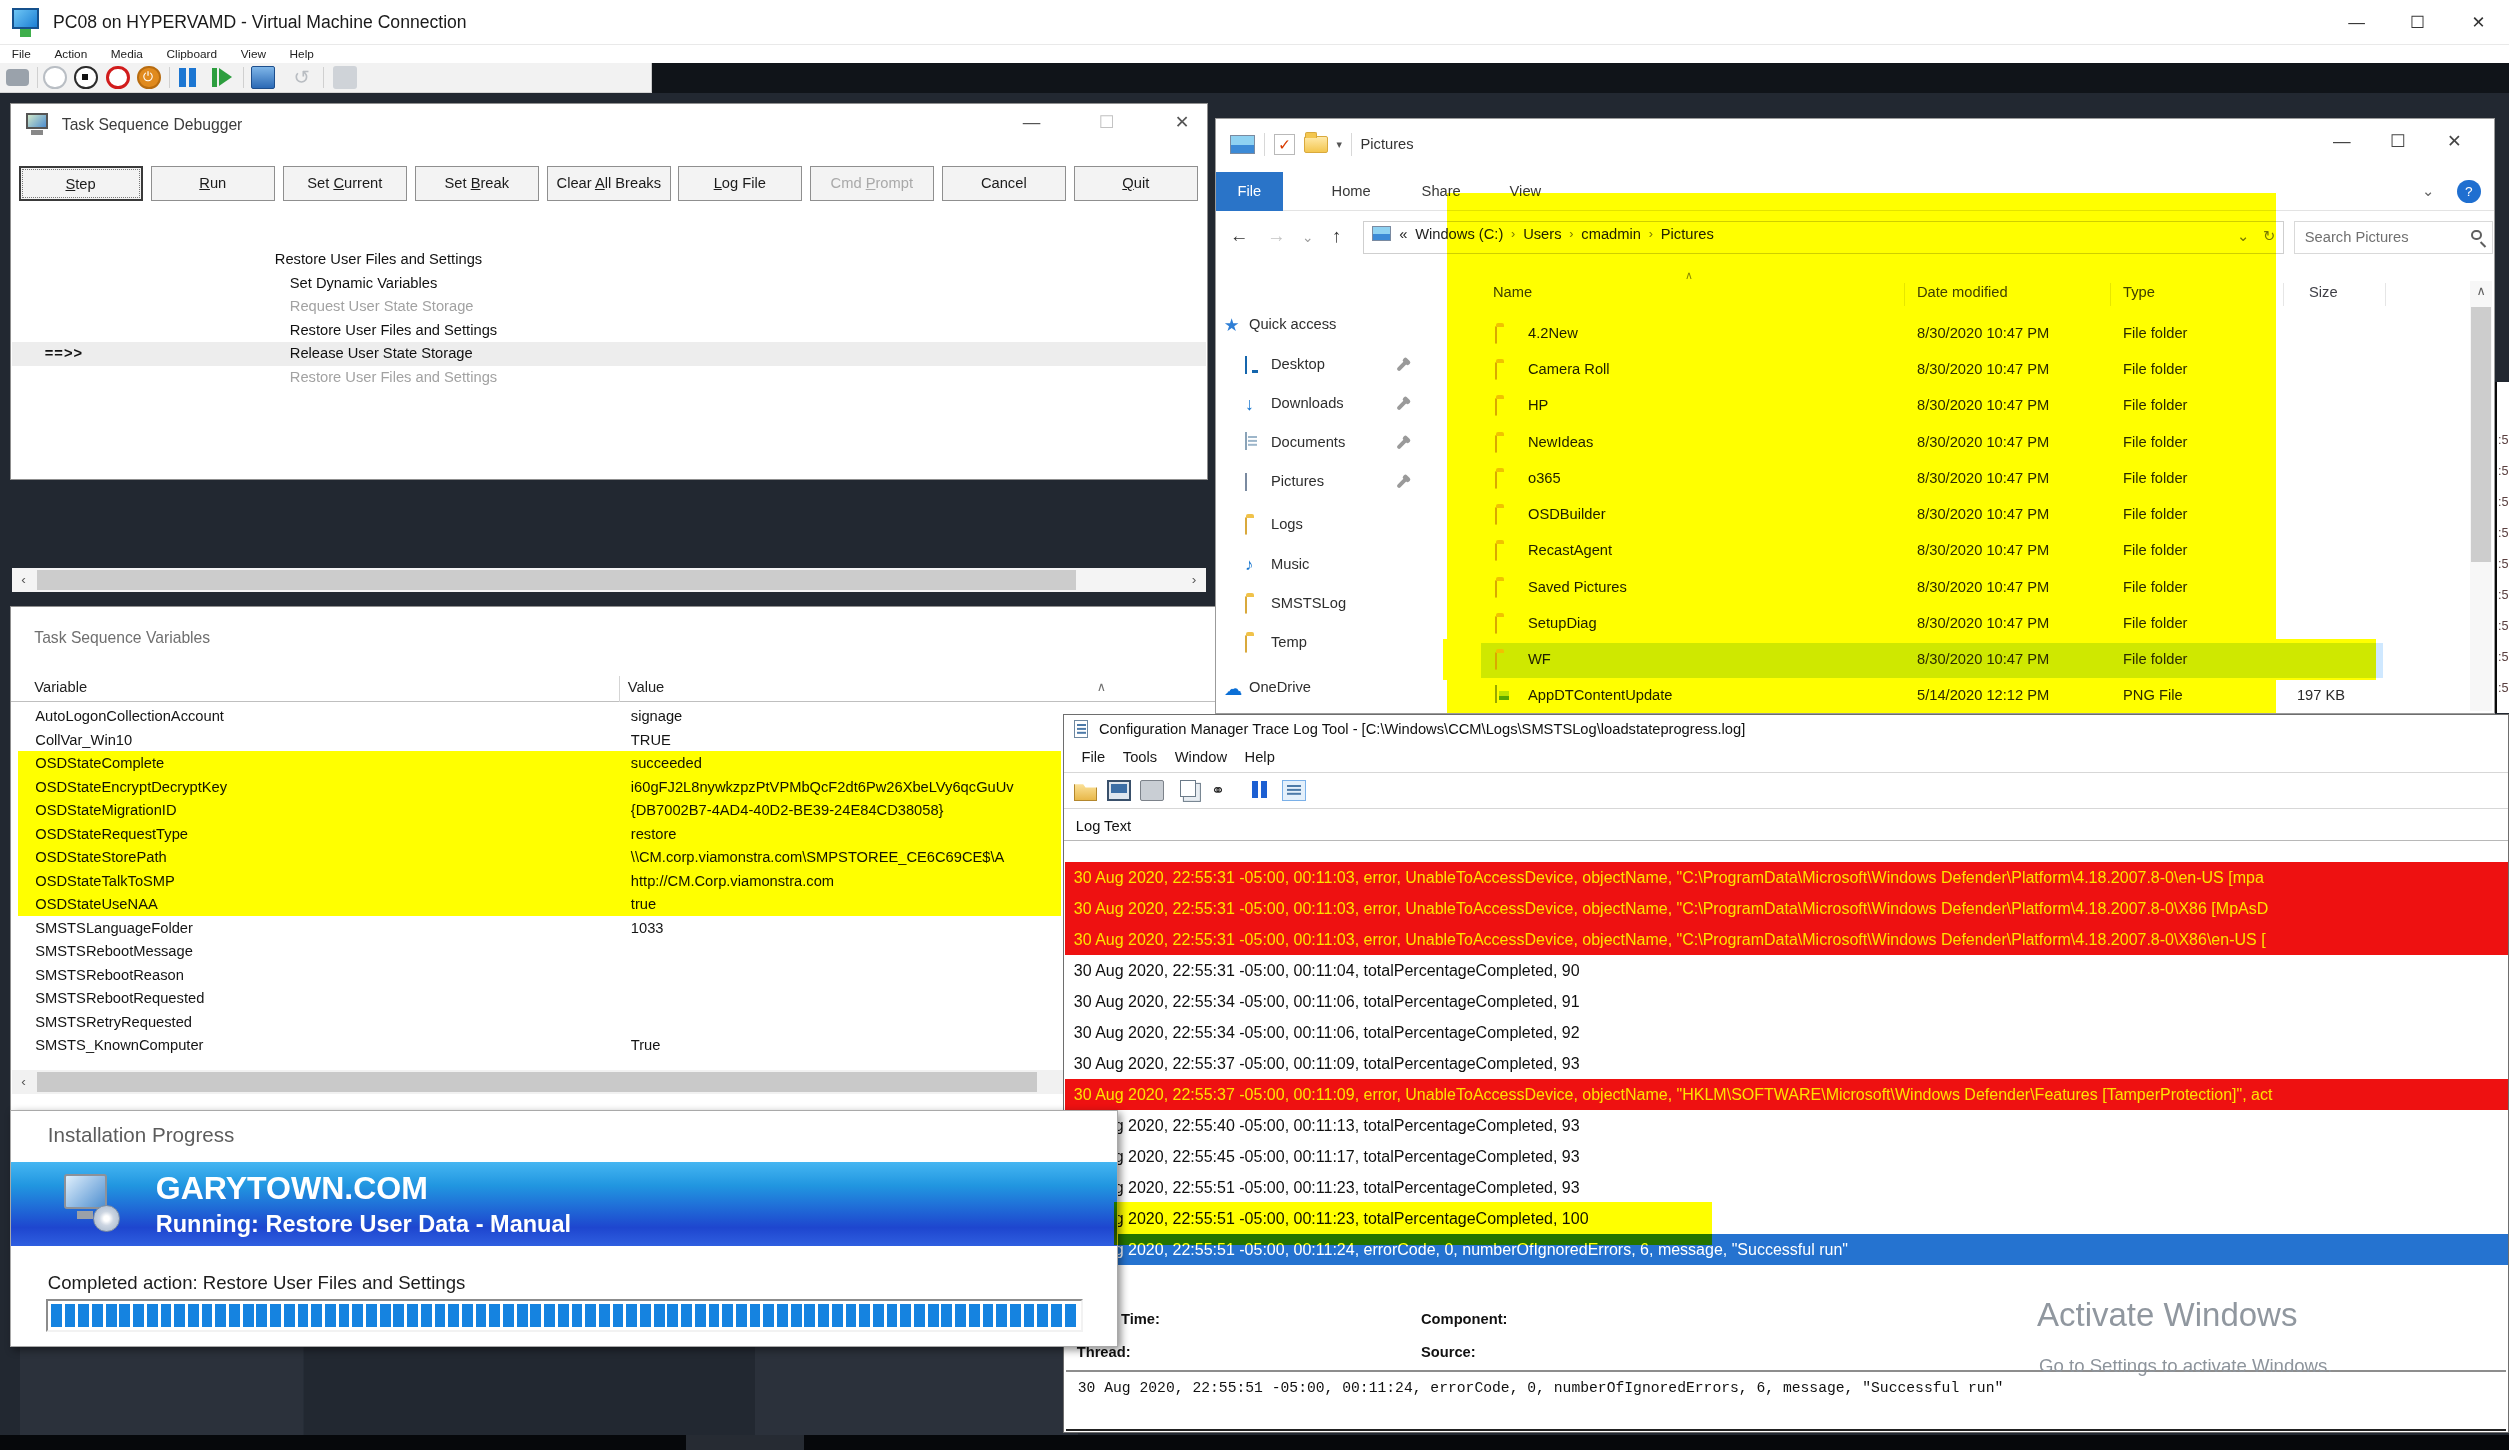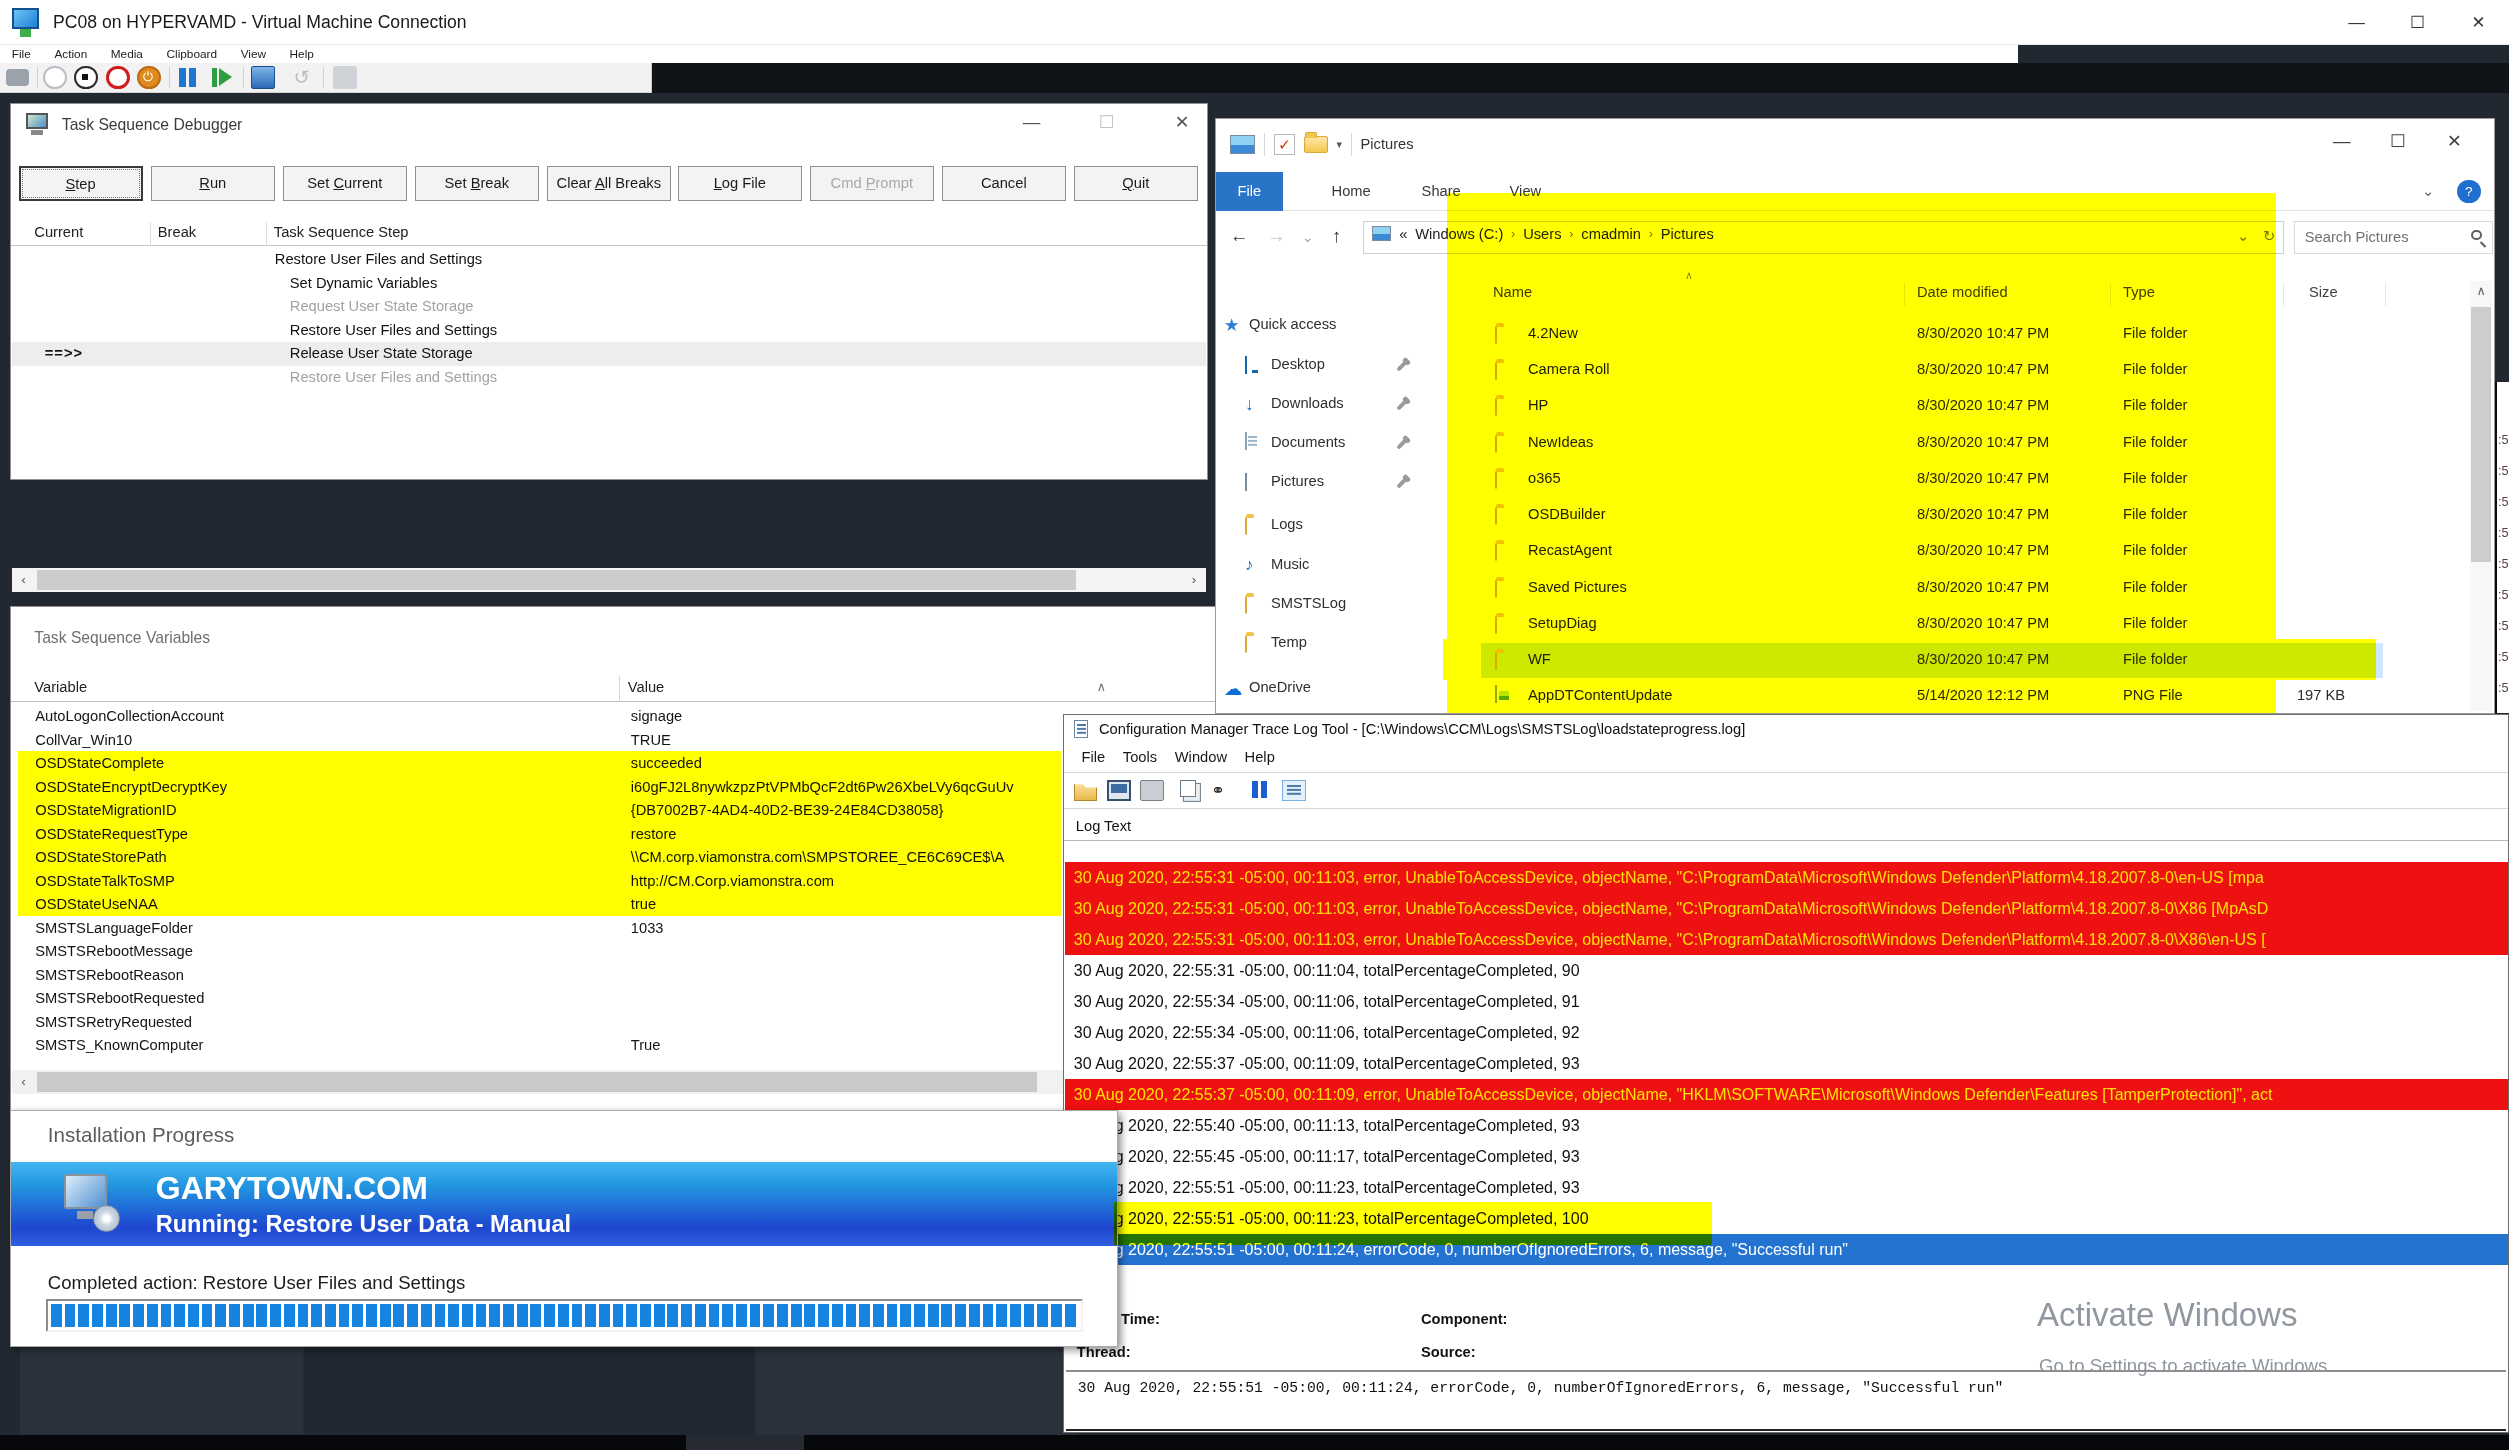--- a/index.html
+++ b/index.html
@@ -8,21 +8,21 @@
   #screen { position:relative; width:2509px; height:1451px; overflow:hidden; background:#222831; }
 
   
   .vm-titlebar { position:absolute; left:0; top:0; width:2509px; height:45px; background:#ffffff; border-bottom:1px solid #e9e9e9; }
   .vm-app-icon { position:absolute; left:11.8px; top:7.8px; width:31px; height:29px; }
   .vm-app-icon .scr { position:absolute; left:0; top:0; width:27.4px; height:21.6px; background:linear-gradient(135deg,#6ec6f5,#1c7fd4); border:2px solid #15508c; }
   .vm-app-icon .base { position:absolute; left:7.8px; top:21.6px; width:11.8px; height:7.8px; background:#3faf4c; }
   .vm-title { position:absolute; left:53px; top:0; height:45px; line-height:45px; font-size:17.6px; color:#1a1a1a; }
   .vm-controls { position:absolute; right:0; top:0; height:45px; display:flex; }
   .vm-ctl { width:61px; height:45px; text-align:center; line-height:45px; font-size:16.7px; color:#333; }
-  .vm-menubar { position:absolute; left:0; top:45px; width:2018px; height:17.6px; background:#ffffff; font-size:11.8px; color:#222; }
+  .vm-menubar { position:absolute; left:0; top:45px; width:2509px; height:17.6px; background:#ffffff; font-size:11.8px; color:#222; }
   .vm-menubar .mi { display:inline-block; padding:2px 11.8px 0 11.8px; }
   .vm-toolbar { position:absolute; left:0; top:63px; width:652px; height:30px; background:#f2f2f2; border-right:1px solid #c9c9c9; border-bottom:1px solid #d5d5d5; }
   .vm-toolbar-dark { position:absolute; left:652px; top:63px; width:1857px; height:30px; background:#101419; }
   .vmt { position:absolute; top:2.9px; width:23.5px; height:23.5px; border-radius:50%; }
   .vmt-sep { position:absolute; top:3.9px; width:1px; height:21.6px; background:#d0d0d0; }
   .vmt-cad { border-radius:3.9px; background:#9aa2ab; left:5.9px; top:5.9px; height:17.6px; }
   .vmt-start { left:43px; border:2.9px solid #b9bec4; background:#fff; }
   .vmt-off { left:74px; border:2.9px solid #2b2b2b; background:#fff; }
   .vmt-off::after { content:""; position:absolute; left:5.9px; top:5.9px; width:5.9px; height:5.9px; background:#111; }
   .vmt-shut { left:106px; border:3.9px solid #d11c1c; background:#fff; }
@@ -265,27 +265,20 @@
         <div class="dbg-btn focused" style="left: 7.8px;"><span></span><span style="text-decoration: underline;">S</span><span>tep</span></div>
         <div class="dbg-btn" style="left: 140px;"><span></span><span style="text-decoration: underline;">R</span><span>un</span></div>
         <div class="dbg-btn" style="left: 272px;"><span>Set </span><span style="text-decoration: underline;">C</span><span>urrent</span></div>
         <div class="dbg-btn" style="left: 404px;"><span>Set </span><span style="text-decoration: underline;">B</span><span>reak</span></div>
         <div class="dbg-btn" style="left: 536px;"><span>Clear </span><span style="text-decoration: underline;">A</span><span>ll Breaks</span></div>
         <div class="dbg-btn" style="left: 667px;"><span></span><span style="text-decoration: underline;">L</span><span>og File</span></div>
         <div class="dbg-btn disabled" style="left: 799px;"><span>Cmd </span><span style="text-decoration: underline;">P</span><span>rompt</span></div>
         <div class="dbg-btn" style="left: 931px;"><span>Cancel</span><span style="text-decoration: underline;"></span><span></span></div>
         <div class="dbg-btn" style="left: 1063px;"><span></span><span style="text-decoration: underline;">Q</span><span>uit</span></div>
       </div>
-    <div class="dbg-head">
-      <span class="c1">Current</span>
-      <span class="c2">Break</span>
-      <span class="c3">Task Sequence Step</span>
-      <i class="v1"></i>
-        <i class="v2"></i>
-    </div>
     <div id="dbg-steps">
         <div class="dbg-row"><span style="padding-left: 263px; display: inline-block;">Restore User Files and Settings</span></div>
         <div class="dbg-row"><span style="padding-left: 278px; display: inline-block;">Set Dynamic Variables</span></div>
         <div class="dbg-row muted"><span style="padding-left: 278px; display: inline-block;">Request User State Storage</span></div>
         <div class="dbg-row"><span style="padding-left: 278px; display: inline-block;">Restore User Files and Settings</span></div>
         <div class="dbg-row current"><span class="mk">==&gt;&gt;</span><span style="padding-left: 278px; display: inline-block;">Release User State Storage</span></div>
         <div class="dbg-row muted"><span style="padding-left: 278px; display: inline-block;">Restore User Files and Settings</span></div>
       </div>
     <div class="dbg-hscroll">
       <span class="arr" style="left:0;">‹</span>

